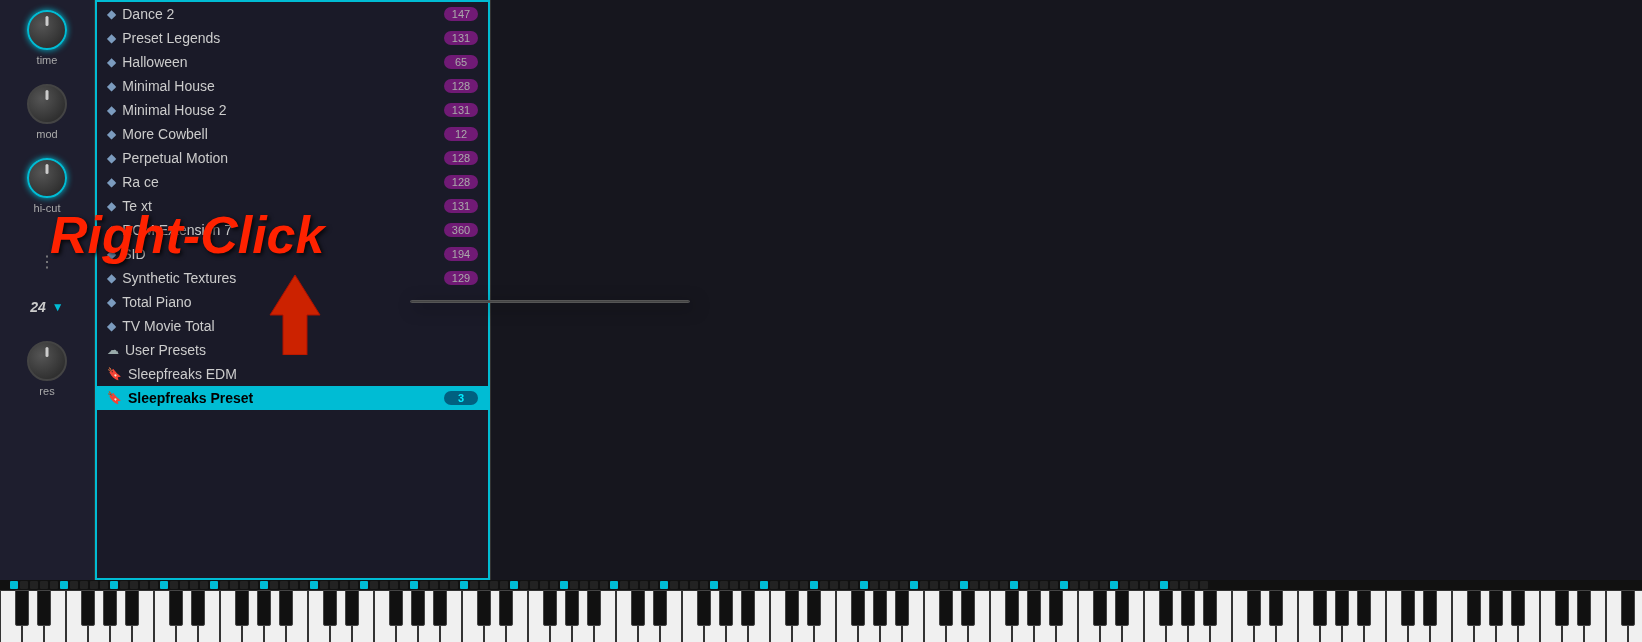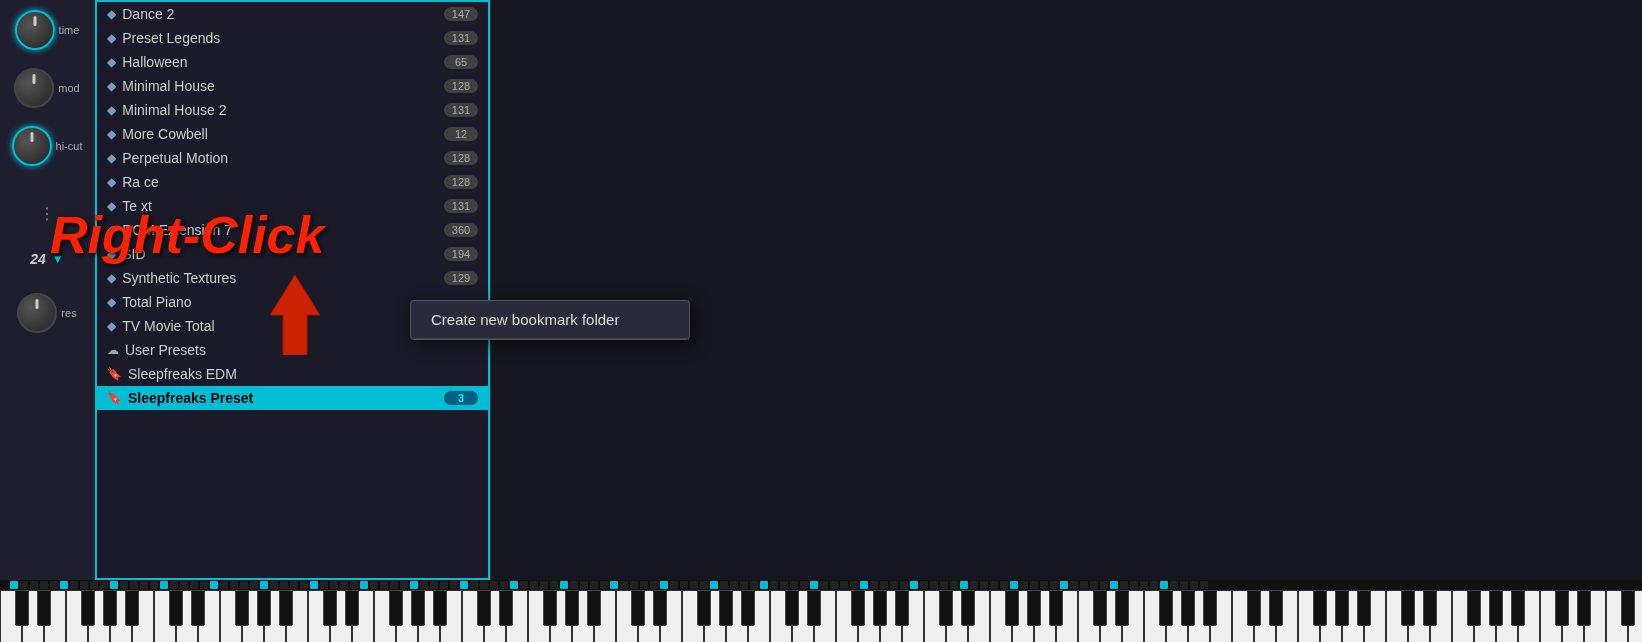--- a/index.html
+++ b/index.html
@@ -23,21 +23,21 @@
       border-right: 1px solid #333;
       display: flex;
       flex-direction: column;
       align-items: center;
       padding: 10px 5px;
       gap: 18px;
     }
 
     .knob-group {
       display: flex;
-      flex-direction: row;
+      flex-direction: column;
       align-items: center;
       gap: 4px;
     }
 
     .knob {
       width: 40px;
       height: 40px;
       border-radius: 50%;
       background: radial-gradient(circle at 35% 35%, #555, #222);
       border: 2px solid #444;
@@ -148,21 +148,21 @@
 
     .preset-icon.bookmark-red {
       color: #e05;
     }
 
     .preset-icon.bookmark-cyan {
       color: #00bcd4;
     }
 
     .preset-badge {
-      background: #404040;
+      background: #701a75;
       color: #aaa;
       font-size: 11px;
       padding: 1px 7px;
       border-radius: 8px;
       min-width: 34px;
       text-align: center;
     }
 
     .preset-badge.selected-badge {
       background: #006080;
@@ -459,21 +459,20 @@
 
 <div class="right-click-label">Right-Click</div>
 
 <div class="arrow-down">
   <svg width="60" height="80" viewBox="0 0 60 80">
     <polygon points="30,0 55,40 42,40 42,80 18,80 18,40 5,40" fill="#cc2200" stroke="#aa1100" stroke-width="1"></polygon>
   </svg>
 </div>
 
 <div class="context-menu" id="context-menu">
-    <div class="context-menu-item">Create new bookmark folder</div>
     <div class="context-menu-divider"></div>
   </div>
 
 <div class="piano-container">
   <div style="width:100%; position:relative;">
     <div class="piano-dots-row" id="piano-dots">
         <div class="piano-dot"></div>
         <div class="piano-dot dark"></div>
         <div class="piano-dot dark"></div>
         <div class="piano-dot dark"></div>

